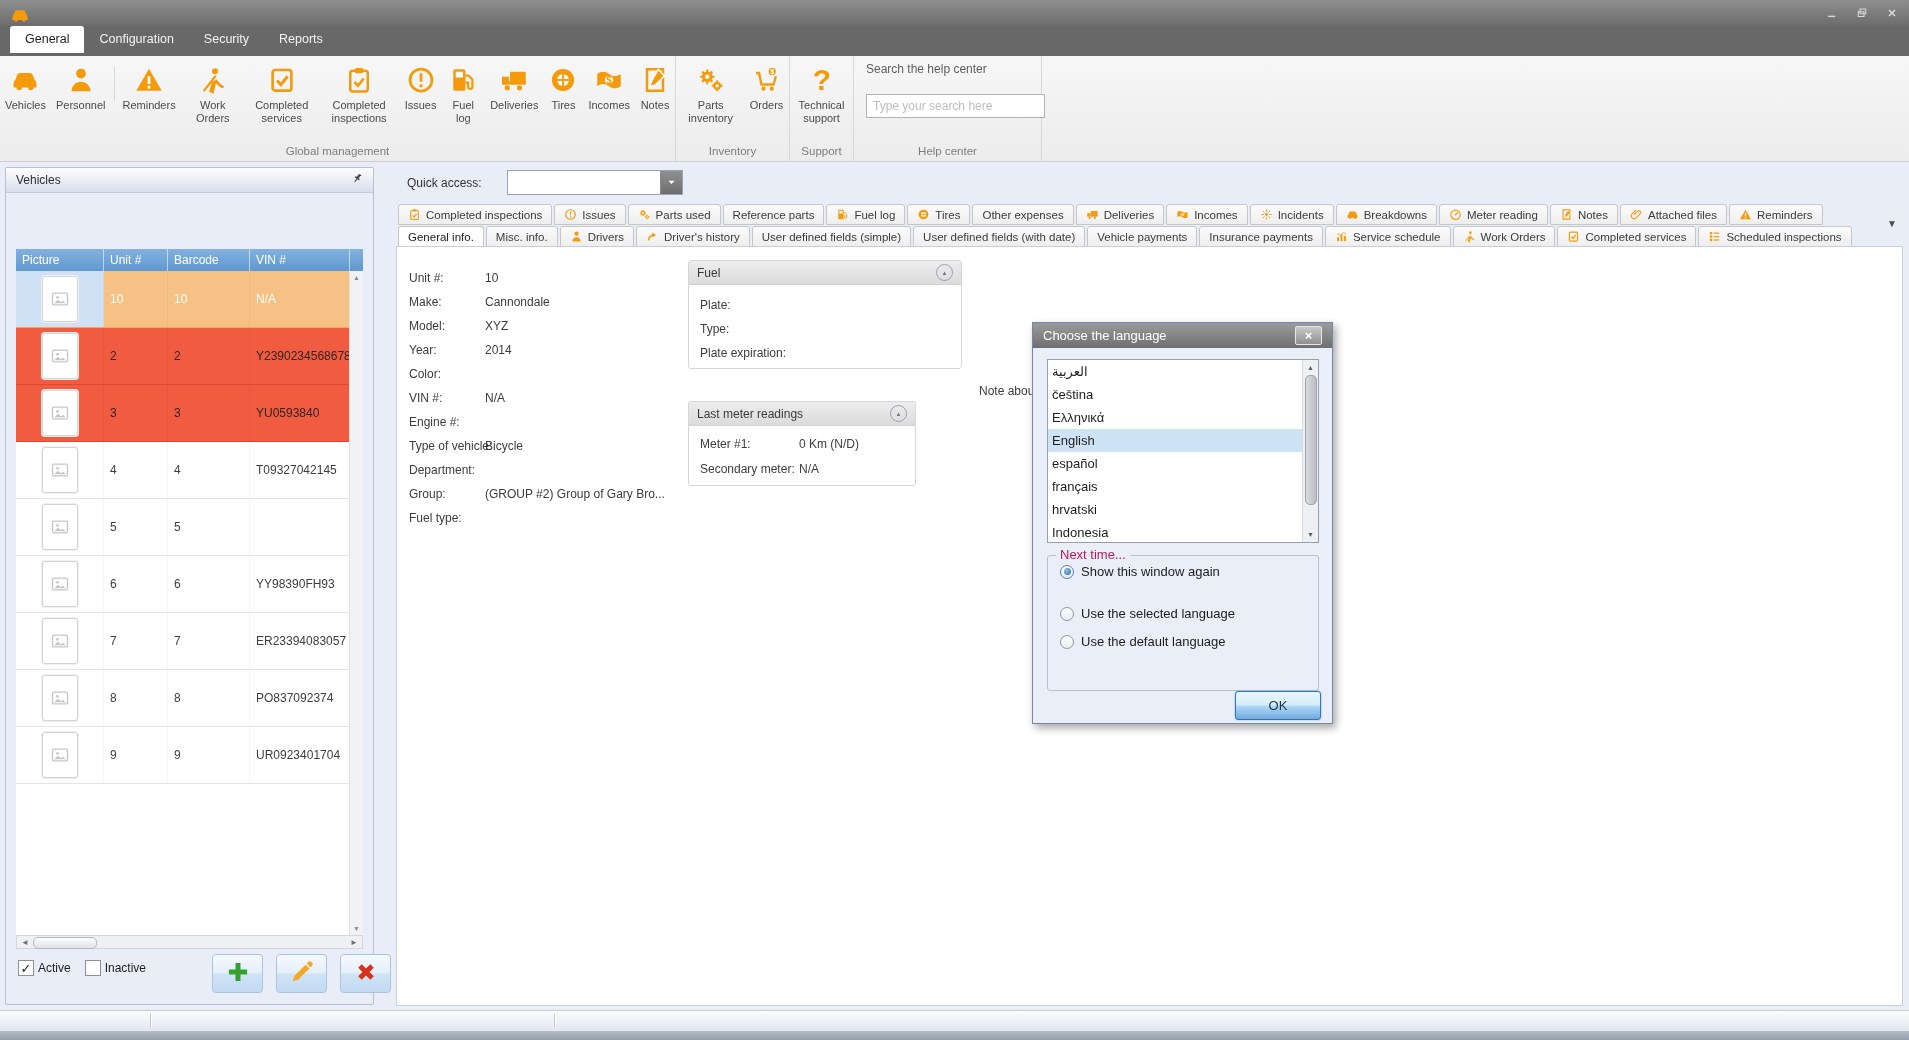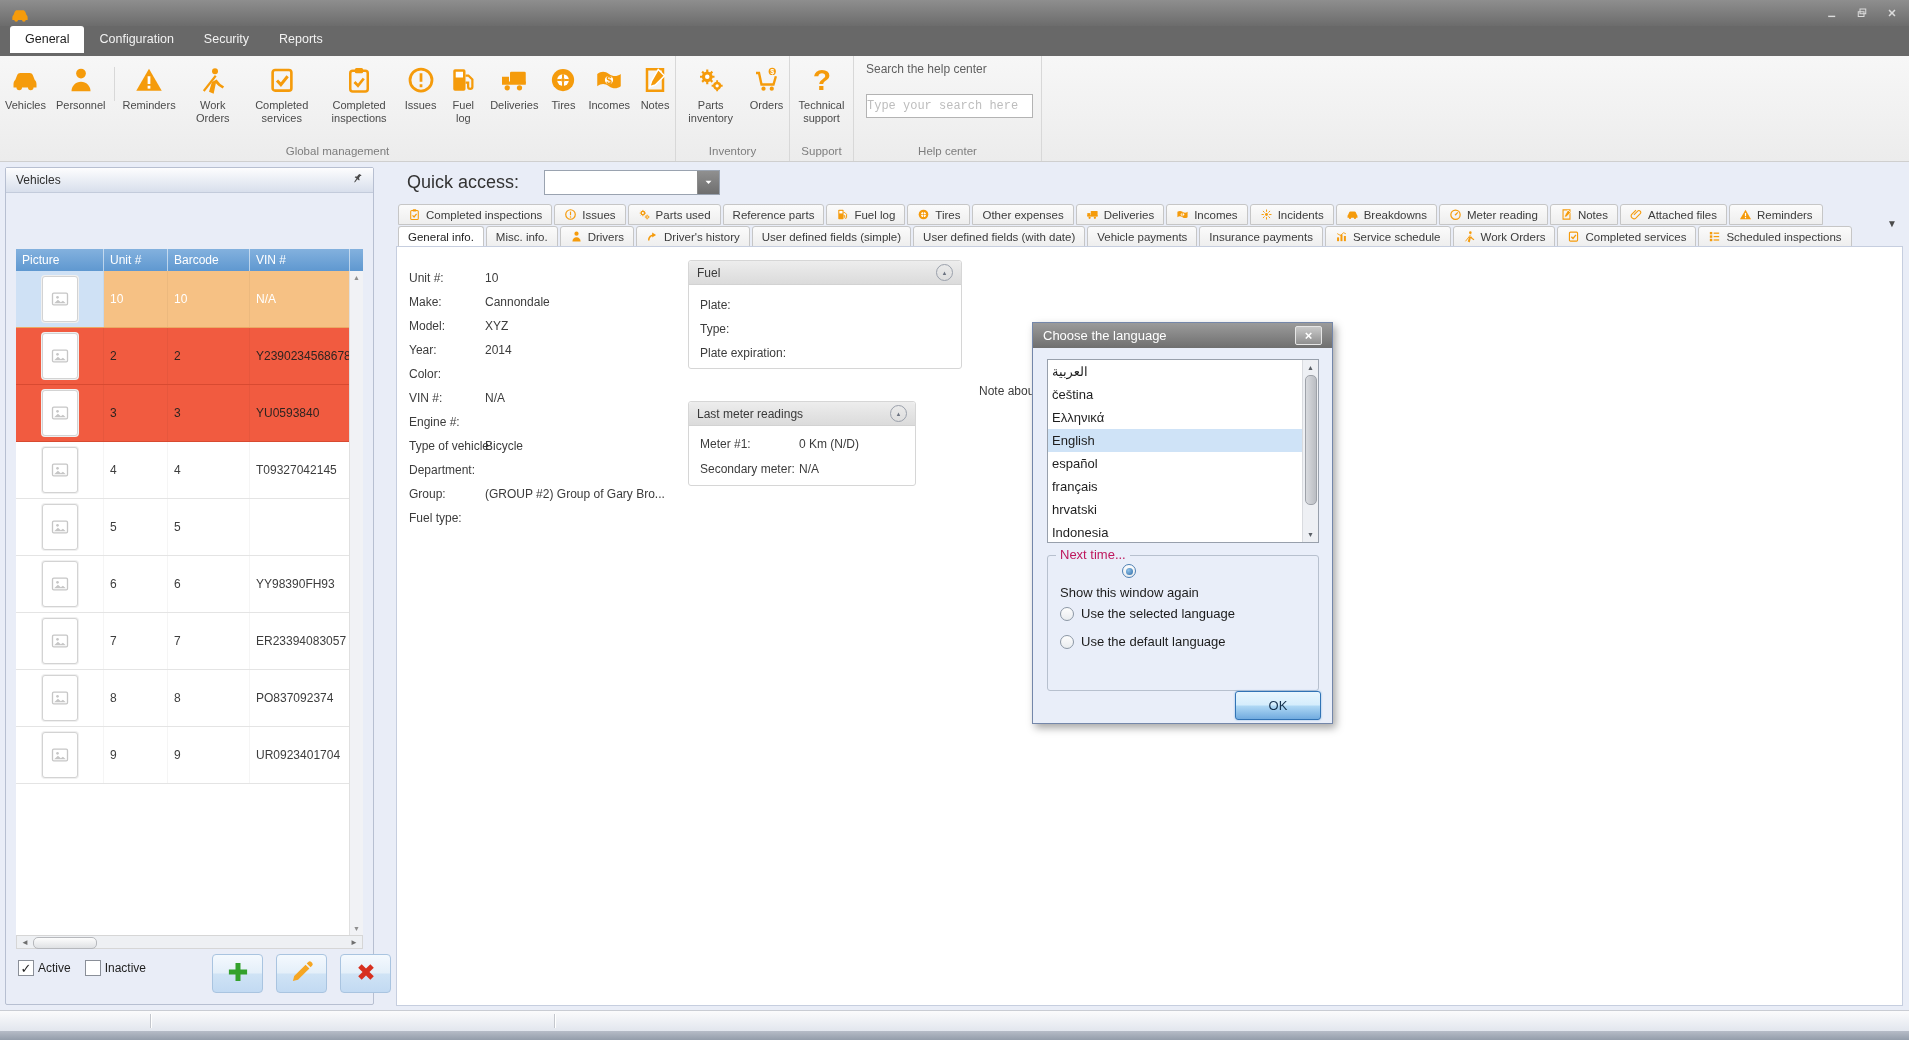--- a/index.html
+++ b/index.html
@@ -21,25 +21,25 @@
           background:linear-gradient(#f7f7f7,#ececec);border-bottom:1px solid #cfcfcf;box-sizing:border-box;display:flex;}
   .rgroup{position:relative;border-right:1px solid #d8d8d8;height:100%;box-sizing:border-box;flex:0 0 auto;}
   .rbtns{display:flex;justify-content:center;padding-top:5px;}
   .rbtn{display:flex;flex-direction:column;align-items:center;padding:2px 5px;cursor:default;}
   .rbtn .ric{height:34px;display:flex;align-items:center;}
   .rbtn .rlb{font-size:11px;line-height:13px;color:#4a4a4a;text-align:center;margin-top:2px;}
   .rsep{width:1px;background:#d8d8d8;margin:6px 3px 26px;}
   .rglabel{position:absolute;left:0;right:0;bottom:4px;text-align:center;font-size:11.5px;color:#7d7d7d;}
   .helpgrp{padding:6px 12px 0;}
   .help-label{font-size:12px;color:#5f5f5f;margin-bottom:18px;}
-  .help-input{width:165px;height:22px;border:1px solid #b3b3b3;font-size:12px;padding:0 0;color:#444;font-family:Liberation Mono, monospace;}
+  .help-input{width:165px;height:22px;border:1px solid #b3b3b3;font-size:12px;padding:0 6px;color:#444;}
   .help-input::placeholder{color:#bdbdbd;}
   
   .quickrow{position:absolute;left:407px;top:170px;display:flex;align-items:center;}
-  .quickrow .qlabel{font-size:18px;color:#333;margin-right:25px;}
+  .quickrow .qlabel{font-size:12px;color:#333;margin-right:25px;}
   .combo{width:176px;height:25px;background:#fff;border:1px solid #9aa3b0;display:flex;box-sizing:border-box;}
   .combo input{flex:1;border:none;outline:none;font-size:12px;padding:0 5px;min-width:0;}
   .combo .cbtn{width:21px;background:linear-gradient(#909090,#6e6e6e);display:flex;align-items:center;justify-content:center;border-left:1px solid #8a8a8a;cursor:default;}
   
   .vpanel{position:absolute;left:5px;top:167px;width:369px;height:838px;border:1px solid #b7bfd1;
           background:#e9edf7;border-radius:2px;box-sizing:border-box;}
   .vp-title{height:24px;background:linear-gradient(#fdfdfe,#d8dfec);border-bottom:1px solid #c3cbdb;
             display:flex;align-items:center;padding:0 10px;font-size:12px;color:#2f2f2f;}
   .vp-pin{margin-left:auto;transform:rotate(35deg);}
   .darkstrip{position:absolute;left:10px;top:33px;width:347px;height:48px;background:#696969;border-radius:6px 6px 0 0;}
@@ -789,21 +789,21 @@
       </div>
     <div class="lscroll">
       <span class="sa" style="top:4px">▲</span>
       <span class="sa" style="bottom:4px">▼</span>
       <span class="lthumb"></span>
     </div>
   </div>
   <div class="nextbox">
     <span class="nextlbl">Next time...</span>
     <div id="radios">
-        <div class="radio-row" style="top: 8px; flex-direction: column;">
+        <div class="radio-row" style="top: 8px;">
           <span class="rdot on"></span>
           <span>Show this window again</span>
         </div>
         <div class="radio-row" style="top: 50px;">
           <span class="rdot"></span>
           <span>Use the selected language</span>
         </div>
         <div class="radio-row" style="top: 78px;">
           <span class="rdot"></span>
           <span>Use the default language</span>

